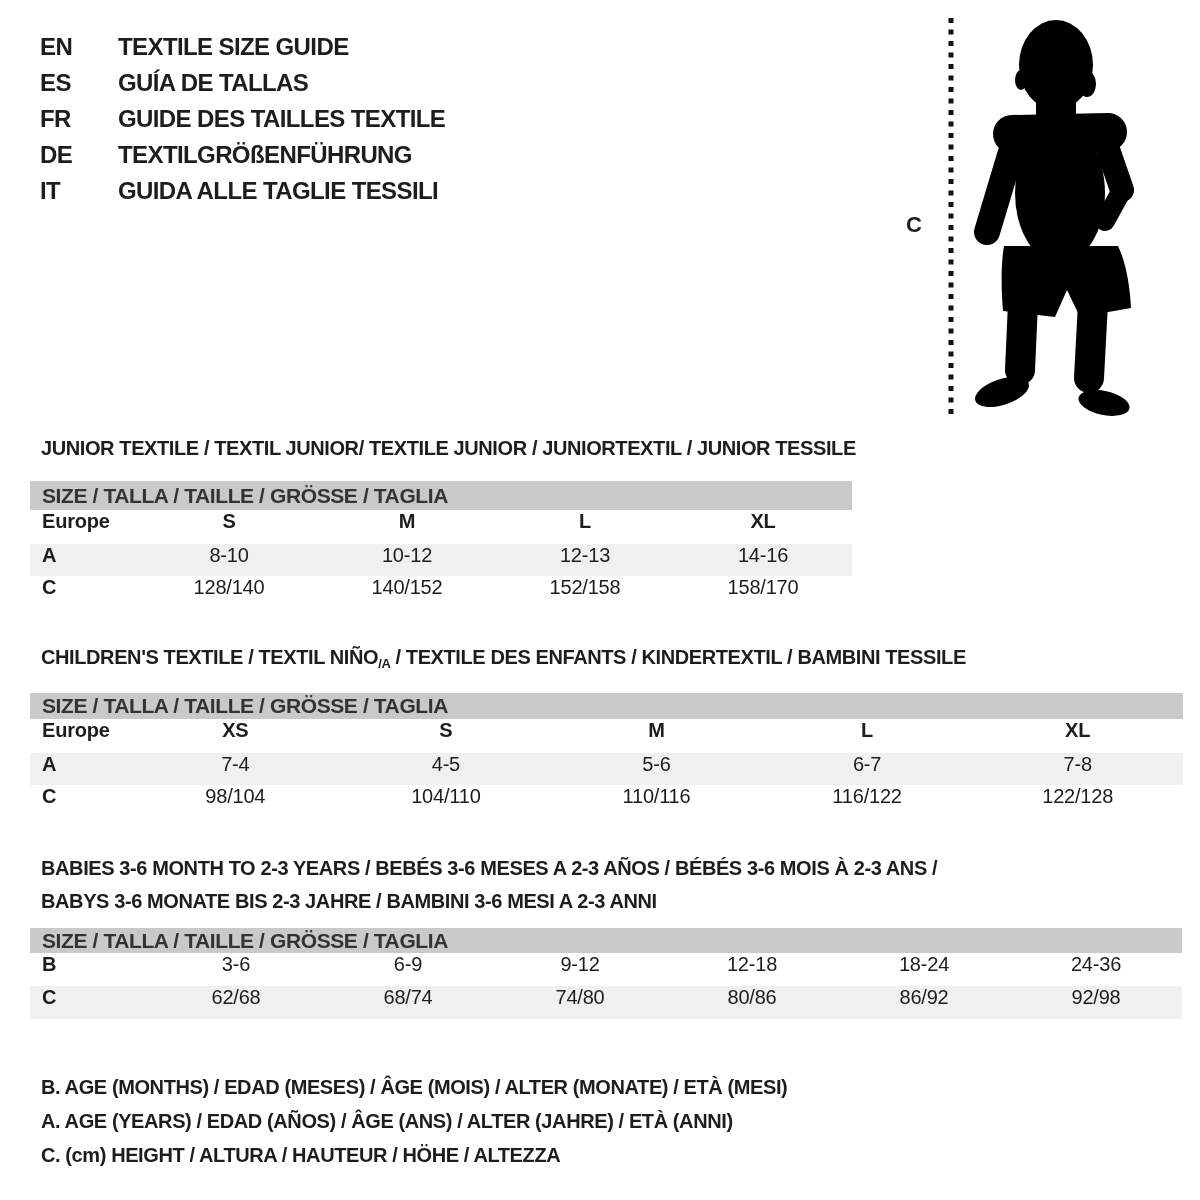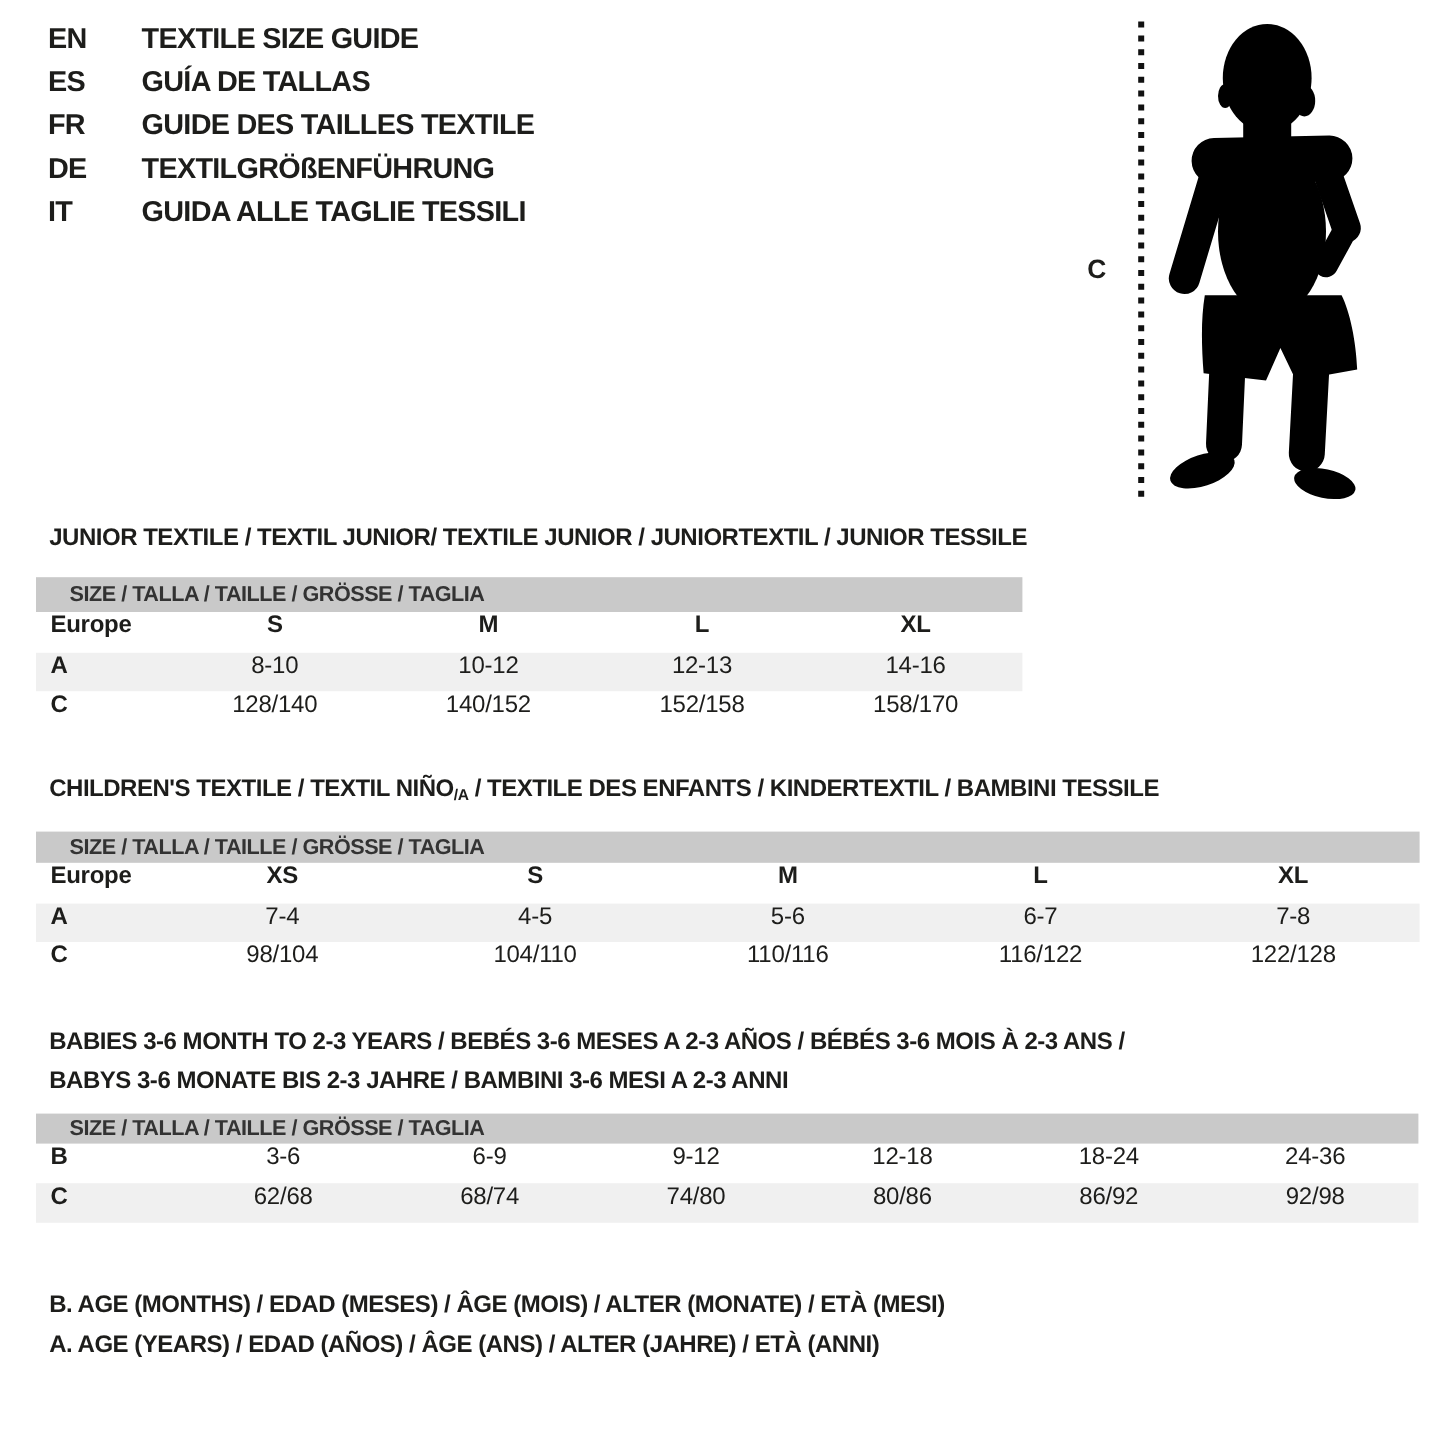--- a/index.html
+++ b/index.html
@@ -4,21 +4,21 @@
 <style>
   html,body{margin:0;padding:0;}
   body{
     width:1200px;height:1200px;background:#ffffff;
     font-family:"Liberation Sans", sans-serif;color:#1d1d1b;
   }
   .canvas{position:relative;width:1200px;height:1200px;background:#fff;overflow:hidden;}
 
   
   .lang-list{
-    position:absolute;left:40px;top:15px;
+    position:absolute;left:40px;top:29px;
     display:grid;grid-template-columns:78px auto;
     font-size:24px;font-weight:700;line-height:36px;letter-spacing:-0.6px;
     white-space:nowrap;
   }
 
   
   .figure-c-label{position:absolute;left:906px;top:212px;font-size:22px;font-weight:700;}
   .dash-line{position:absolute;left:946px;top:16px;}
   .toddler{position:absolute;left:966px;top:18px;}
 
@@ -27,22 +27,22 @@
     position:absolute;left:41px;
     font-size:20px;font-weight:700;letter-spacing:-0.4px;white-space:nowrap;
   }
   .section-title .sub{font-size:13px;vertical-align:-4px;font-weight:700;}
   .two-line{line-height:33px;}
 
   
   .table{position:absolute;left:30px;}
   .size-bar{
     background:#c9c9c9;color:#333333;
-    font-weight:700;font-size:18px;letter-spacing:-0.4px;
-    display:flex;align-items:center;padding-left:28px;box-sizing:border-box;
+    font-weight:700;font-size:21px;letter-spacing:-0.4px;
+    display:flex;align-items:center;padding-left:12px;box-sizing:border-box;
   }
   .trow{display:flex;align-items:flex-start;font-size:20px;letter-spacing:-0.2px;}
   .trow.head{font-weight:700;}
   .tlabel{padding-left:12px;box-sizing:border-box;font-weight:700;}
   .tcell{flex:1;text-align:center;}
   .shade{background:#f0f0f0;}
 
   .table1{top:481px;width:822px;}
   .table1 .size-bar{height:29px;}
   .table1 .trow.head{height:34px;}
@@ -194,15 +194,16 @@
       <div class="tcell">74/80</div>
       <div class="tcell">80/86</div>
       <div class="tcell">86/92</div>
       <div class="tcell">92/98</div>
     </div>
   </div>
 
   <div class="legend">
     <div>B. AGE (MONTHS) / EDAD (MESES) / ÂGE (MOIS) / ALTER (MONATE) / ETÀ (MESI)</div>
     <div>A. AGE (YEARS) / EDAD (AÑOS) / ÂGE (ANS) / ALTER (JAHRE) / ETÀ (ANNI)</div>
+    <div>C. (cm) HEIGHT / ALTURA / HAUTEUR / HÖHE / ALTEZZA</div>
   </div>
 
 </div>
 
 </body></html>

